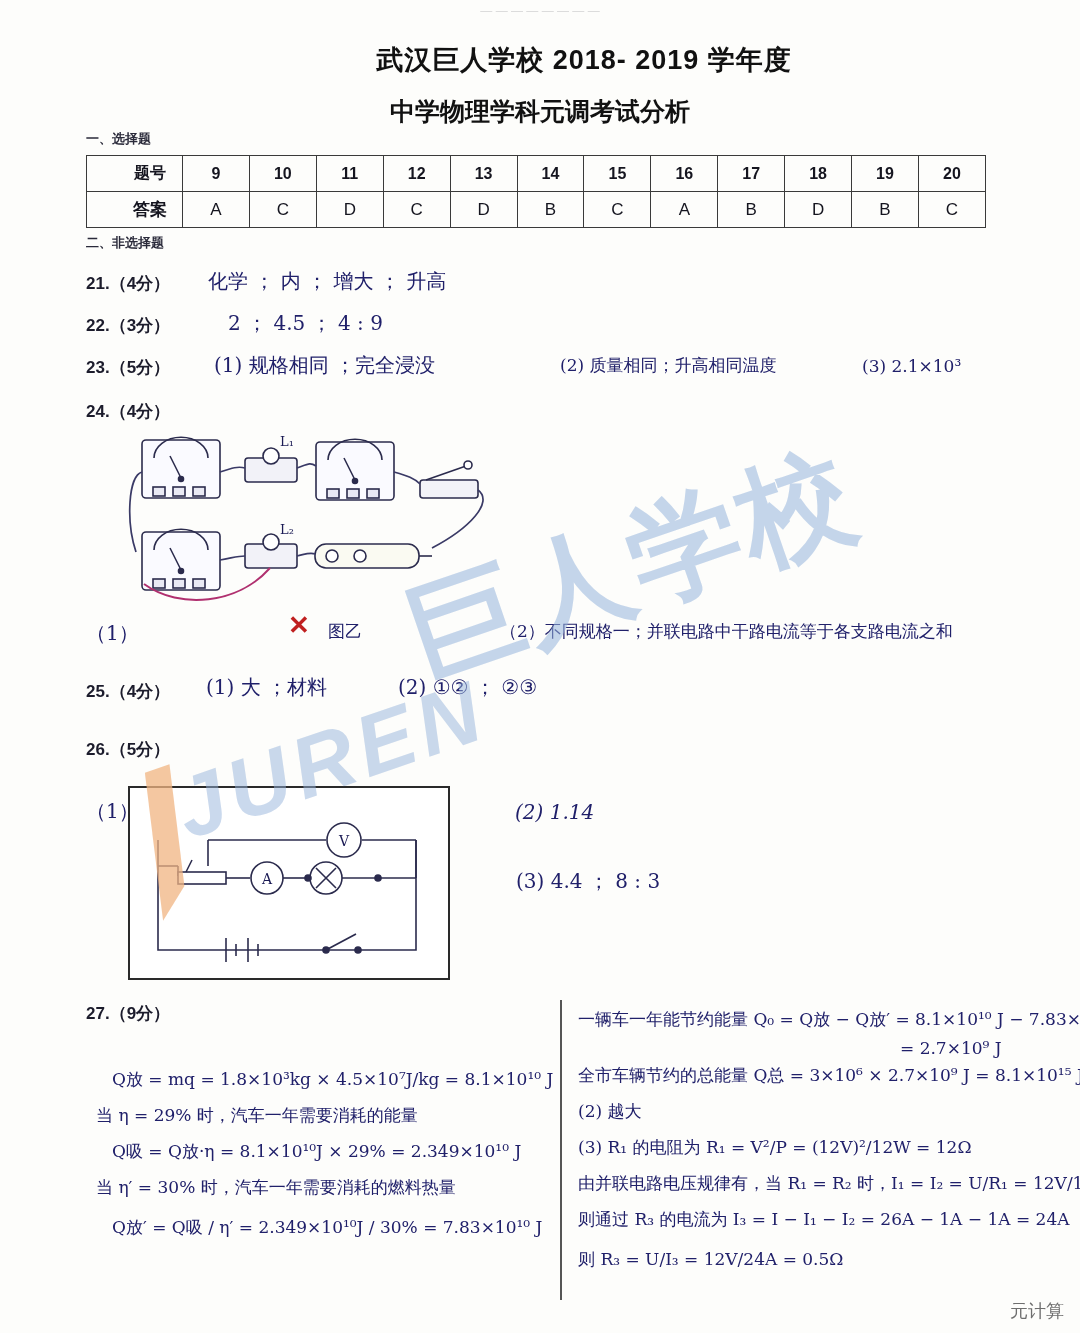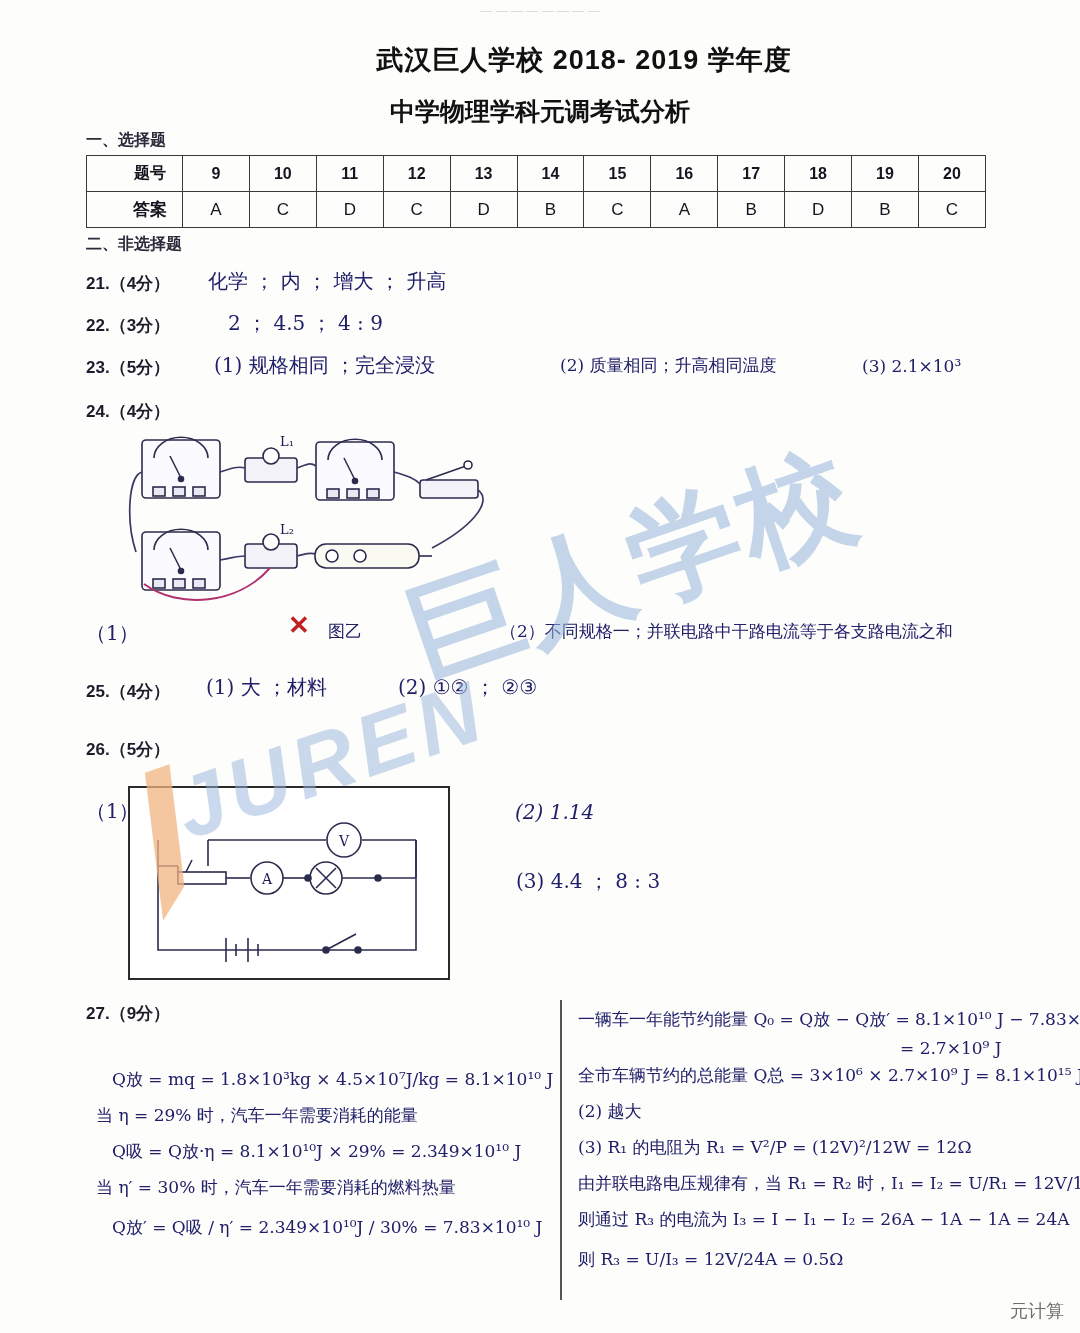--- a/index.html
+++ b/index.html
@@ -36,21 +36,21 @@
     position: absolute;
     top: 95px; left: 0; width: 100%;
     text-align: center;
     font-size: 25px;
     font-weight: bold;
     color: #111;
   }
 
   .section-label {
     position: absolute;
-    font-size: 16px;
+    font-size: 13px;
     font-weight: bold;
     color: #2a2a3a;
   }
   #sec1 { top: 130px; left: 86px; }
   #sec2 { top: 234px; left: 86px; }
 
   
   .table-wrap {
     position: absolute;
     top: 155px;

